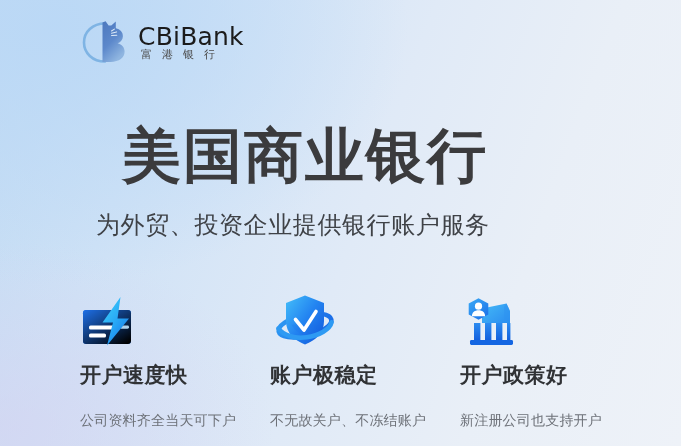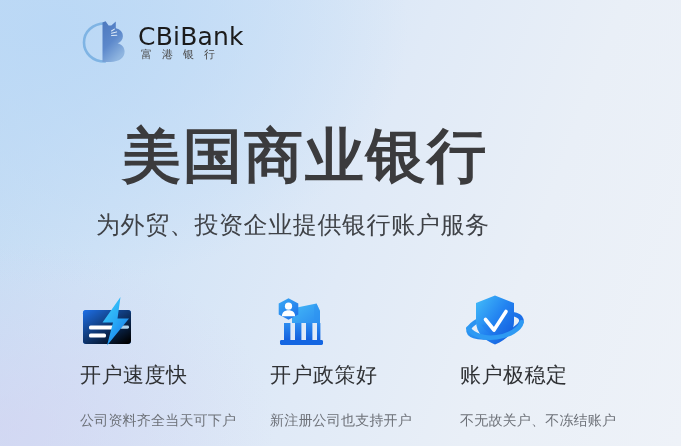--- a/index.html
+++ b/index.html
@@ -83,21 +83,21 @@
   }
   .feature { width: 190px; }
   .feature-icon {
     height: 62px;
     display: flex;
     align-items: flex-end;
   }
   .feature-title {
     margin-top: 14px;
     font-size: 21px;
-    font-weight: normal;
+    font-weight: bold;
     color: #303235;
     letter-spacing: 0.5px;
     line-height: 1;
     white-space: nowrap;
   }
   .feature-desc {
     margin-top: 28px;
     font-size: 14px;
     color: #6d7178;
     letter-spacing: 0.2px;
@@ -170,20 +170,51 @@
 
           <path d="M40.5 3 L22.5 28.5 L33 28.5 L27 51.5 L49 24.5 L37.5 24.5 Z" fill="url(#boltG)"></path>
         </svg>
       </div>
       <div class="feature-title">开户速度快</div>
       <div class="feature-desc">公司资料齐全当天可下户</div>
     </div>
 
     <div class="feature">
       <div class="feature-icon">
+        <svg width="70" height="58" viewBox="0 0 70 58">
+          <defs>
+            <linearGradient id="shieldG" x1="0.05" y1="0.1" x2="0.95" y2="0.95">
+              <stop offset="0%" stop-color="#3FB6F8"></stop>
+              <stop offset="48%" stop-color="#2384F1"></stop>
+              <stop offset="100%" stop-color="#1259DC"></stop>
+            </linearGradient>
+            <linearGradient id="ringBackG" x1="0" y1="0" x2="1" y2="0.4">
+              <stop offset="0%" stop-color="#2E9AF3"></stop>
+              <stop offset="100%" stop-color="#1B6FE8"></stop>
+            </linearGradient>
+          </defs>
+
+          <ellipse cx="35" cy="33.5" rx="27" ry="10.5" fill="none" stroke="url(#ringBackG)" stroke-width="4.6" transform="rotate(-13 35 33.5)"></ellipse>
+
+          <path d="M35 3.5 L54 11 L54 29 C54 41 45.5 48.5 35 52.5
+                   C24.5 48.5 16 41 16 29 L16 11 Z" fill="url(#shieldG)"></path>
+
+          <path d="M35 44 C41 41.5 46 37.5 48.5 32.5 L21.5 32.5 C24 37.5 29 41.5 35 44 Z" fill="#1C6FE8" opacity="0.2"></path>
+
+          <path d="M25.5 27.5 L34 38 L46 19.5" fill="none" stroke="#FFFFFF" stroke-width="3.6" stroke-linecap="round" stroke-linejoin="round"></path>
+
+          <path d="M8.4 36.5 C13 43 24 47 36.5 45.3 C49.5 43.6 60 37.2 61.6 30.3" fill="none" stroke="#2E9AF3" stroke-width="4.6" stroke-linecap="round"></path>
+        </svg>
+      </div>
+      <div class="feature-title">账户极稳定</div>
+      <div class="feature-desc">不无故关户、不冻结账户</div>
+    </div>
+
+    <div class="feature">
+      <div class="feature-icon">
         <svg width="62" height="56" viewBox="0 0 62 56">
           <defs>
             <linearGradient id="roofG" x1="0" y1="0" x2="1" y2="0.9">
               <stop offset="0%" stop-color="#44B9F7"></stop>
               <stop offset="100%" stop-color="#2C8EF0"></stop>
             </linearGradient>
             <linearGradient id="hexG" x1="0.1" y1="0" x2="0.9" y2="1">
               <stop offset="0%" stop-color="#3AA8F5"></stop>
               <stop offset="100%" stop-color="#1B6FE8"></stop>
             </linearGradient>
@@ -206,45 +237,14 @@
           <path d="M18.5 4.2 L28.3 9.6 L28.3 20.4 L18.5 25.8 L8.7 20.4 L8.7 9.6 Z" fill="url(#hexG)"></path>
 
           <circle cx="18.5" cy="12.2" r="3.6" fill="#FFFFFF"></circle>
           <path d="M11.9 22.2 C11.9 18.2 14.8 16.2 18.5 16.2 C22.2 16.2 25.1 18.2 25.1 22.2 Z" fill="#FFFFFF"></path>
         </svg>
       </div>
       <div class="feature-title">开户政策好</div>
       <div class="feature-desc">新注册公司也支持开户</div>
     </div>
 
-    <div class="feature">
-      <div class="feature-icon">
-        <svg width="70" height="58" viewBox="0 0 70 58">
-          <defs>
-            <linearGradient id="shieldG" x1="0.05" y1="0.1" x2="0.95" y2="0.95">
-              <stop offset="0%" stop-color="#3FB6F8"></stop>
-              <stop offset="48%" stop-color="#2384F1"></stop>
-              <stop offset="100%" stop-color="#1259DC"></stop>
-            </linearGradient>
-            <linearGradient id="ringBackG" x1="0" y1="0" x2="1" y2="0.4">
-              <stop offset="0%" stop-color="#2E9AF3"></stop>
-              <stop offset="100%" stop-color="#1B6FE8"></stop>
-            </linearGradient>
-          </defs>
-
-          <ellipse cx="35" cy="33.5" rx="27" ry="10.5" fill="none" stroke="url(#ringBackG)" stroke-width="4.6" transform="rotate(-13 35 33.5)"></ellipse>
-
-          <path d="M35 3.5 L54 11 L54 29 C54 41 45.5 48.5 35 52.5
-                   C24.5 48.5 16 41 16 29 L16 11 Z" fill="url(#shieldG)"></path>
-
-          <path d="M35 44 C41 41.5 46 37.5 48.5 32.5 L21.5 32.5 C24 37.5 29 41.5 35 44 Z" fill="#1C6FE8" opacity="0.2"></path>
-
-          <path d="M25.5 27.5 L34 38 L46 19.5" fill="none" stroke="#FFFFFF" stroke-width="3.6" stroke-linecap="round" stroke-linejoin="round"></path>
-
-          <path d="M8.4 36.5 C13 43 24 47 36.5 45.3 C49.5 43.6 60 37.2 61.6 30.3" fill="none" stroke="#2E9AF3" stroke-width="4.6" stroke-linecap="round"></path>
-        </svg>
-      </div>
-      <div class="feature-title">账户极稳定</div>
-      <div class="feature-desc">不无故关户、不冻结账户</div>
-    </div>
-
   </div>
 </div>
 
 </body></html>

